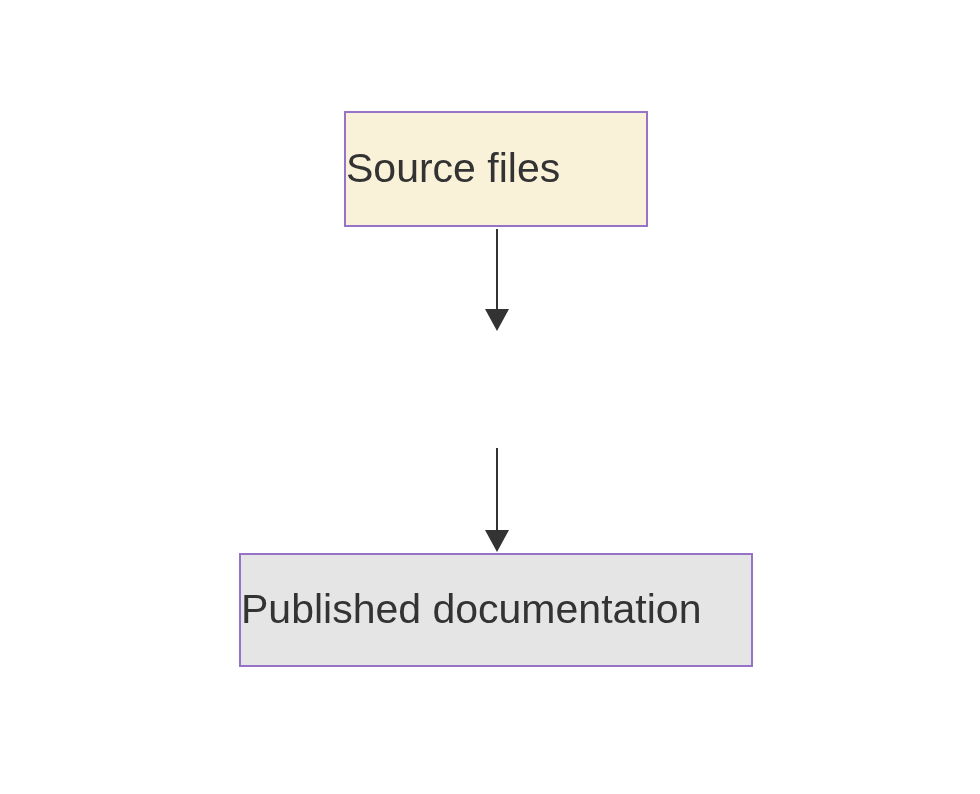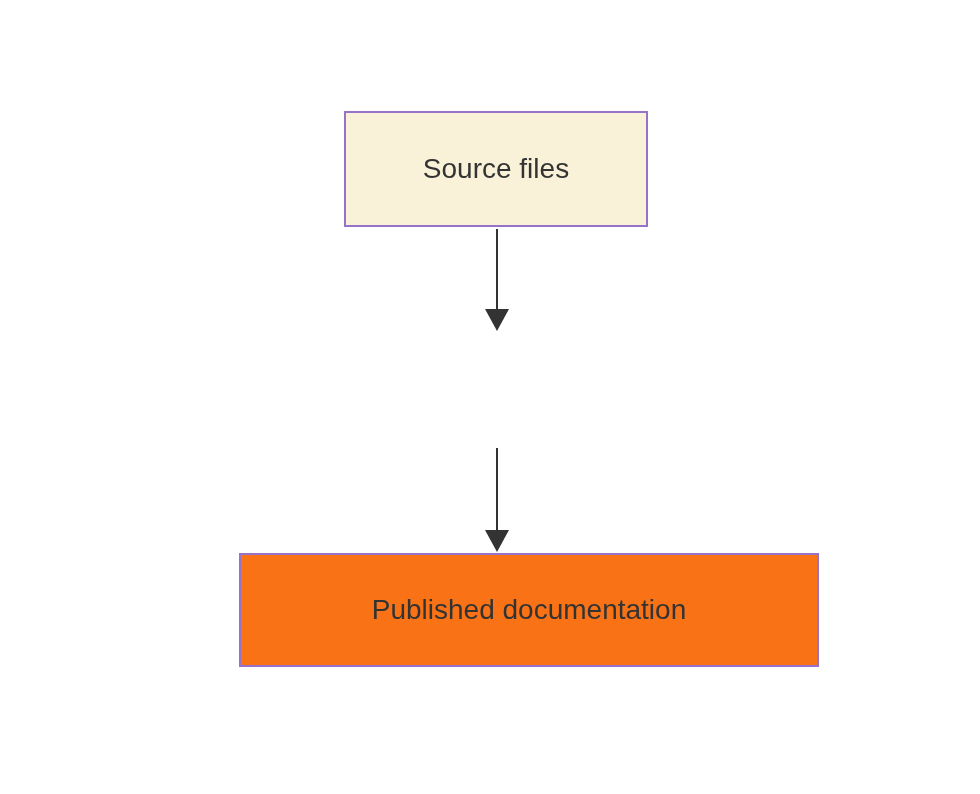--- a/index.html
+++ b/index.html
@@ -14,46 +14,46 @@
     background: #ffffff;
     overflow: hidden;
     font-family: "Liberation Sans", "DejaVu Sans", sans-serif;
   }
   .node {
     position: absolute;
     box-sizing: border-box;
     border: 2px solid #9673c9;
     display: flex;
     align-items: center;
-    justify-content: center;
+    justify-content: flex-start;
     text-align: center;
     color: #333333;
-    font-size: 28px;
+    font-size: 41px;
     line-height: 1.2;
   }
   .node-source {
     left: 344px;
     top: 111px;
     width: 304px;
     height: 116px;
     background: #faf2d8;
   }
   .node-openapi {
     left: 283px;
     top: 332px;
     width: 430px;
     height: 114px;
     background: #e0d3e8;
   }
   .node-published {
     left: 239px;
     top: 553px;
-    width: 580px;
+    width: 514px;
     height: 114px;
-    background: #f97316;
+    background: #e5e5e5;
   }
   .edge-layer {
     position: absolute;
     left: 0;
     top: 0;
     width: 980px;
     height: 794px;
     pointer-events: none;
   }
 </style>

